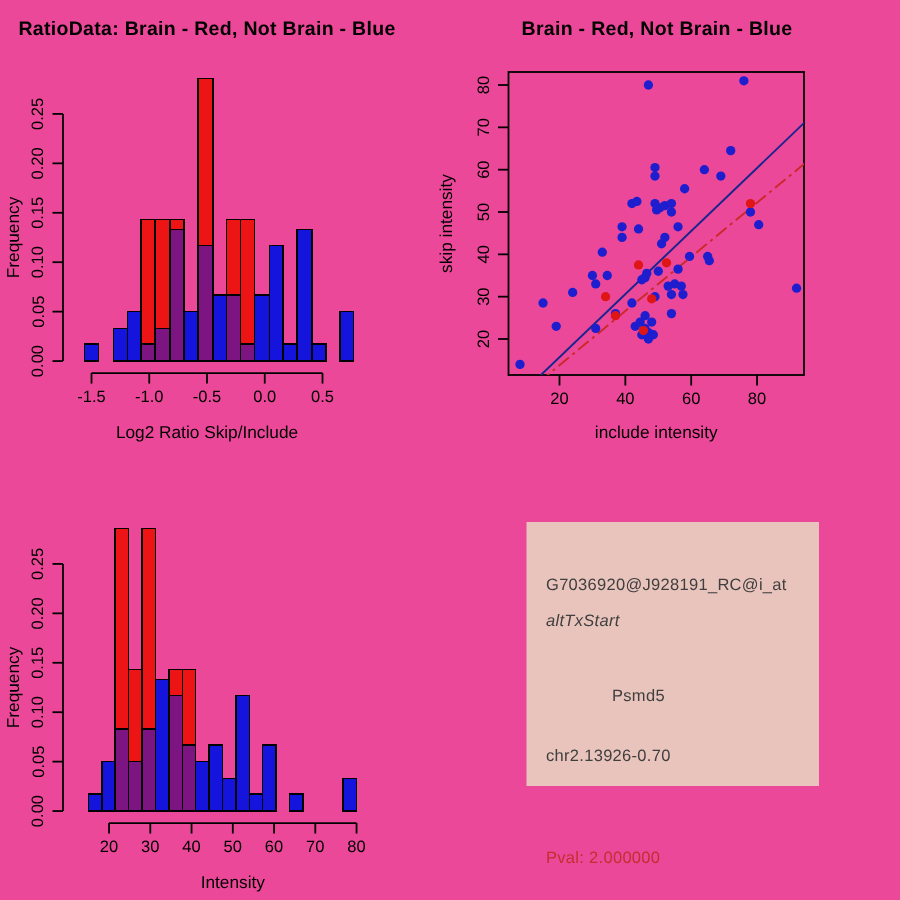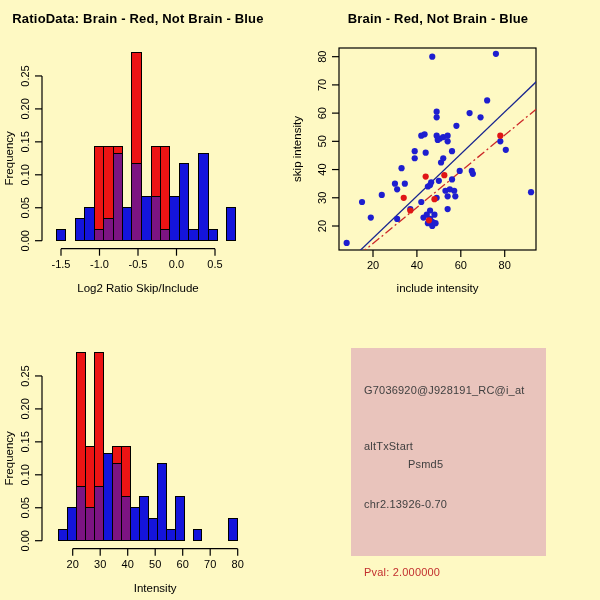--- a/index.html
+++ b/index.html
@@ -1,27 +1,27 @@
 <!DOCTYPE html>
 <html><head>
 <meta charset="utf-8">
 <style>
   html,body{margin:0;padding:0;background:#ffffff;}
-  #figure{position:relative;width:600px;height:600px;background:#fef9c3;overflow:hidden;
+  #figure{position:relative;width:600px;height:600px;background:#ec4899;overflow:hidden;
           font-family:"Liberation Sans",sans-serif;}
   .panel{position:absolute;width:300px;height:300px;}
   #p1{left:0;top:0;} #p2{left:288px;top:0;} #p3{left:0;top:300px;} #p4{left:300px;top:300px;}
   .ptitle{position:absolute;top:11px;left:0;text-align:center;font-size:13px;font-weight:bold;
           color:#000;letter-spacing:0.2px;white-space:nowrap;}
   #p1 .ptitle{width:276px;} #p2 .ptitle{width:300px;} #p3 .ptitle{width:300px;top:17px;}
   .panel svg{position:absolute;left:0;top:0;}
   svg text{font-family:"Liberation Sans",sans-serif;fill:#000;}
-  .infobox{position:absolute;left:51px;top:48px;width:195px;height:208px;}
+  .infobox{position:absolute;left:51px;top:48px;width:195px;height:176px;}
   .iline{position:absolute;left:13px;font-size:11px;white-space:nowrap;letter-spacing:0.2px;}
-  .iline:nth-of-type(1){top:36px;} .iline:nth-of-type(2){top:92px;} .iline:nth-of-type(3){top:110px;}
+  .iline:nth-of-type(1){top:36px;} .iline:nth-of-type(2){top:60px;font-style:italic;} .iline:nth-of-type(3){top:110px;}
   .iline:nth-of-type(4){top:150px;} .iline:nth-of-type(5){top:178px;}
 </style>
 </head>
 <body>
 
 <div id="figure">
 
   <div class="panel" id="p1">
     <div class="ptitle">RatioData: Brain - Red, Not Brain - Blue</div>
     <svg width="300" height="300" viewBox="0 0 300 300">

